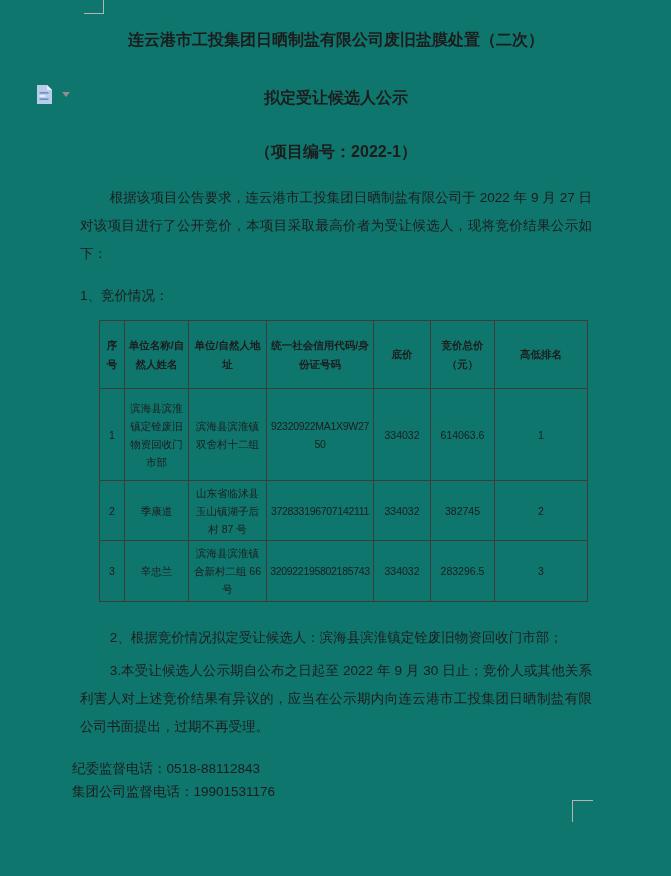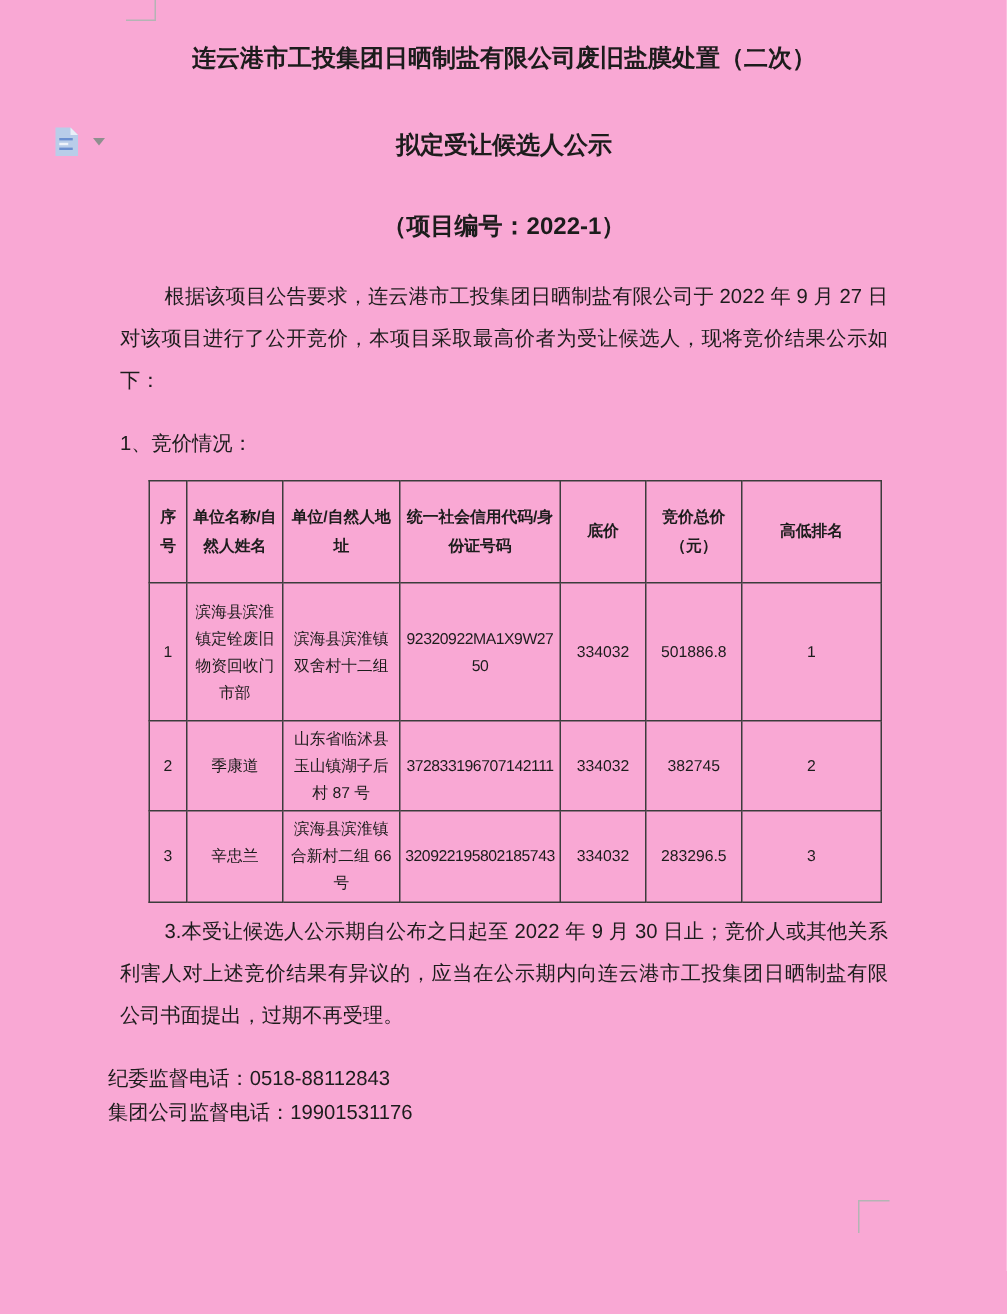--- a/index.html
+++ b/index.html
@@ -1,21 +1,21 @@
 <!DOCTYPE html>
 <html><head>
 <meta charset="utf-8">
 <style>
   html,body{margin:0;padding:0;}
   body{
     width:671px;height:876px;position:relative;background:#ffffff;overflow:hidden;
     font-family:"Liberation Sans",sans-serif;color:#1c1c1c;
     -webkit-font-smoothing:antialiased;
   }
-  .page{position:absolute;inset:0;background:#f9a8d4;}
+  .page{position:absolute;inset:0;background:#0f766e;}
   
   .mark{position:absolute;background:#b4b4b4;}
   .mark.tl-v{left:103px;top:0;width:1px;height:14px;}
   .mark.tl-h{left:84px;top:13px;width:20px;height:1px;}
   .mark.br-v{left:572px;top:800px;width:1px;height:22px;}
   .mark.br-h{left:572px;top:800px;width:21px;height:1px;}
 
   
   .paste-btn{position:absolute;left:34px;top:82px;width:40px;height:26px;cursor:pointer;}
   .paste-btn svg{position:absolute;left:2px;top:2px;}
@@ -107,21 +107,21 @@
             <th>高低排名</th>
           </tr>
         </thead>
       <tbody>
           <tr class="r0">
             <td class="col0">1</td>
             <td class="col1">滨海县滨淮镇定铨废旧物资回收门市部</td>
             <td class="col2">滨海县滨淮镇双舍村十二组</td>
             <td class="col3">92320922MA1X9W2750</td>
             <td class="col4">334032</td>
-            <td class="col5">501886.8</td>
+            <td class="col5">614063.6</td>
             <td class="col6">1</td>
           </tr>
           <tr class="r1">
             <td class="col0">2</td>
             <td class="col1">季康道</td>
             <td class="col2">山东省临沭县玉山镇湖子后村 87 号</td>
             <td class="col3">372833196707142111</td>
             <td class="col4">334032</td>
             <td class="col5">382745</td>
             <td class="col6">2</td>
@@ -131,20 +131,21 @@
             <td class="col1">辛忠兰</td>
             <td class="col2">滨海县滨淮镇合新村二组 66 号</td>
             <td class="col3">320922195802185743</td>
             <td class="col4">334032</td>
             <td class="col5">283296.5</td>
             <td class="col6">3</td>
           </tr>
         </tbody>
     </table>
 
+    <div class="para para2">2、根据竞价情况拟定受让候选人：滨海县滨淮镇定铨废旧物资回收门市部；</div>
     <div class="para para3">3.本受让候选人公示期自公布之日起至 2022 年 9 月 30 日止；竞价人或其他关系利害人对上述竞价结果有异议的，应当在公示期内向连云港市工投集团日晒制盐有限公司书面提出，过期不再受理。</div>
 
     <div class="phones">
       <div>纪委监督电话：0518-88112843</div>
       <div>集团公司监督电话：19901531176</div>
     </div>
 
     <div class="signature">
     </div>
 

